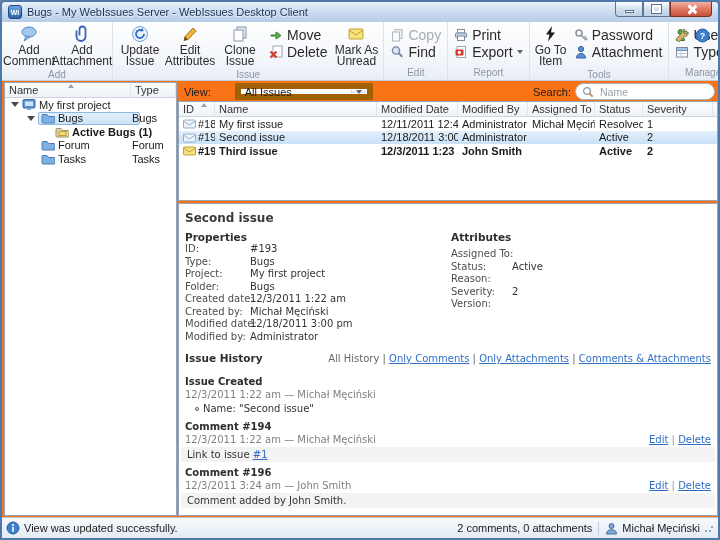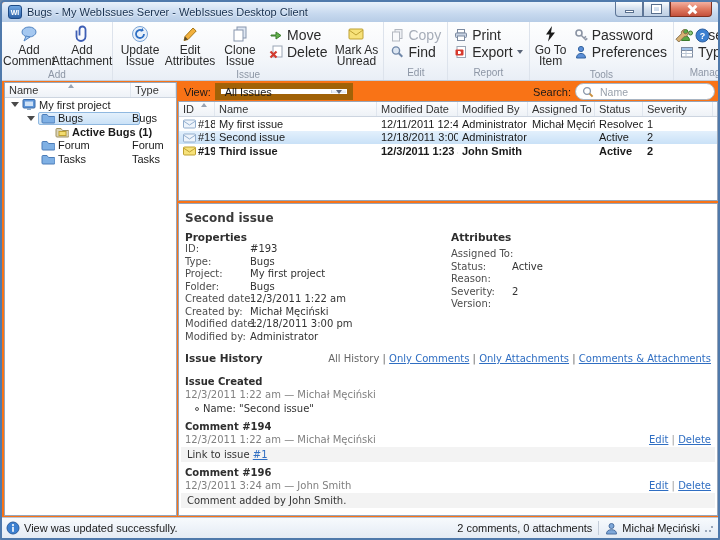--- a/index.html
+++ b/index.html
@@ -49,21 +49,21 @@
   .colhead .col{padding:1px 4px;border-right:1px solid #e0e6ee;position:relative;}
   .sortarrow{width:0;height:0;border-left:3.5px solid transparent;border-right:3.5px solid transparent;border-bottom:4px solid #98a3b2;position:absolute;top:1px;left:50%;}
   .trow{height:13.5px;display:flex;align-items:center;white-space:nowrap;}
   .twist{width:0;height:0;margin-right:3px;}
   .twist.open{border-left:4px solid transparent;border-right:4px solid transparent;border-top:5px solid #4a4a4a;}
   .tlabel{margin-left:3px;}
   .tsel{background:linear-gradient(#e3f0fc,#cbe2f7);border:1px solid #8fb8e0;border-radius:2px;}
   .ttype{position:absolute;left:127px;}
   .treerow{position:relative;}
   
-  #filterbar{position:absolute;left:176px;top:80px;width:540px;height:19px;display:flex;align-items:center;}
+  #filterbar{position:absolute;left:176px;top:80px;width:540px;height:19px;display:flex;align-items:center;gap:20px;}
   .flabel{margin:0 4px 0 6px;}
   #viewdd{width:138px;height:17px;background:#fff;border:6px solid #a16207;display:flex;align-items:center;padding-left:4px;position:relative;}
   #viewdd .dda{position:absolute;right:1px;top:1px;bottom:1px;width:15px;background:linear-gradient(#f6f9fc,#dde6f0);border-left:1px solid #c8d2de;display:flex;align-items:center;justify-content:center;}
   #searchwrap{margin-left:auto;display:flex;align-items:center;justify-content:center;}
   #searchbox{width:140px;height:17px;border:1px solid #a8b4c2;border-radius:9px;background:#fff;display:flex;align-items:center;padding:0 6px;margin-left:4px;margin-right:3px;}
   #searchbox input{border:none;outline:none;width:100%;font:10.5px "Liberation Sans",sans-serif;background:transparent;}
   #searchbox input::placeholder{color:#9aa2ac;}
   
   #issuespanel{left:176px;top:99px;width:540px;height:100px;}
   .igrid{display:grid;grid-template-columns:36px 162px 81px 70px 67px 48px 70px;}
@@ -282,21 +282,21 @@
               </span>
             <span class="slabel">Password</span>
           </div>
           <div class="smallbtn">
             <span>
                 <svg width="14" height="14">
                   <circle cx="7" cy="4" r="2.6" fill="#5b8ed6" stroke="#33639f"></circle>
                   <path d="M2.5 13c0-3 2-4.6 4.5-4.6s4.5 1.6 4.5 4.6z" fill="#5b8ed6" stroke="#33639f"></path>
                 </svg>
               </span>
-            <span class="slabel">Preferences</span>
+            <span class="slabel">Attachment</span>
           </div>
         </div>
       </div>
       <div class="rglabel">Tools</div>
     </div>
 
     <div class="rgroup">
       <div class="rbuttons">
         <div class="stack">
           <div class="smallbtn">

